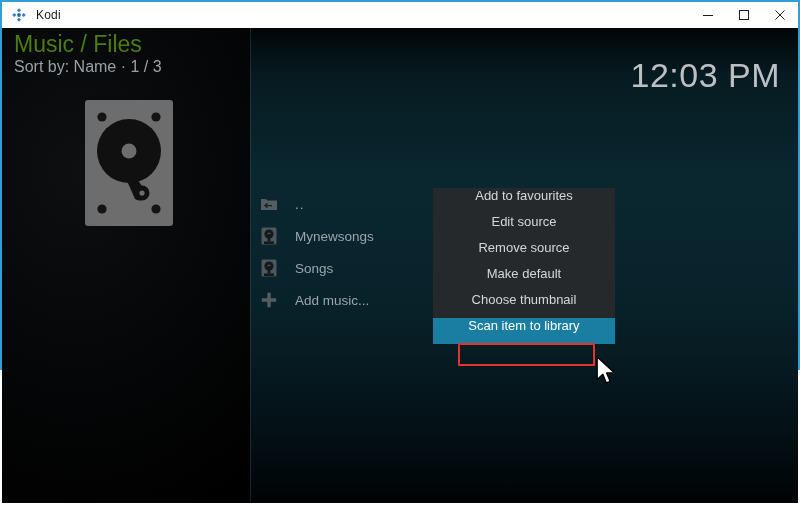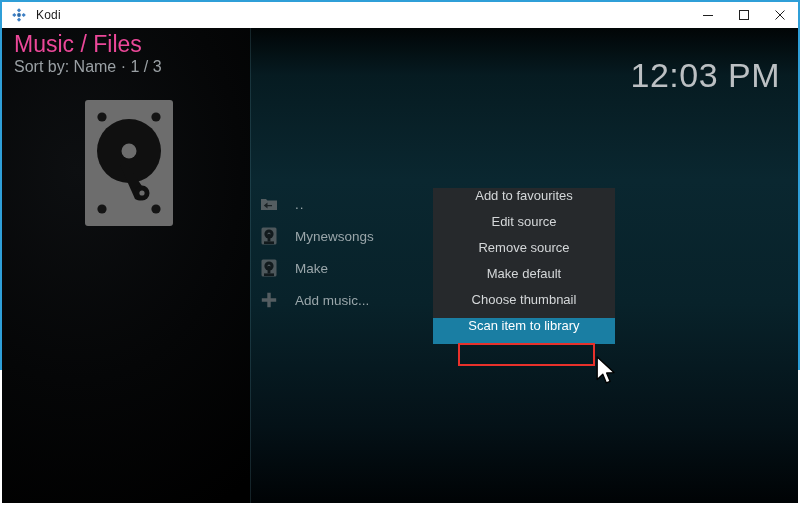--- a/index.html
+++ b/index.html
@@ -92,21 +92,21 @@
   }
 
   
   #header {
     position: absolute;
     left: 12px; top: 2px;
     z-index: 5;
   }
   #page-title {
     font-size: 23px;
-    color: #ec4899;
+    color: #4d7c0f;
     font-weight: 300;
     line-height: 28px;
     white-space: nowrap;
   }
   #page-subtitle {
     font-size: 16px;
     color: #9aa0a4;
     line-height: 16px;
     margin-top: 1px;
     white-space: nowrap;
@@ -292,21 +292,21 @@
       <div class="file-row">
         <div class="file-icon">
           <svg width="16" height="18" viewBox="0 0 16 18">
             <rect x="0.5" y="0.5" width="15" height="17" rx="1.5" fill="#4e585c"></rect>
             <circle cx="8" cy="7" r="4.6" fill="#121a1d"></circle>
             <circle cx="8" cy="7" r="1.5" fill="#4e585c"></circle>
             <rect x="6.6" y="7" width="2.8" height="7.4" fill="#121a1d"></rect>
             <rect x="3" y="14.4" width="10" height="2.6" fill="#121a1d"></rect>
           </svg>
         </div>
-        <div class="file-label">Make</div>
+        <div class="file-label">Songs</div>
       </div>
 
       <div class="file-row">
         <div class="file-icon">
           <svg width="16" height="16" viewBox="0 0 16 16">
             <path d="M6.3 0.8 h3.4 v5.5 h5.5 v3.4 h-5.5 v5.5 h-3.4 v-5.5 h-5.5 v-3.4 h5.5 Z" fill="#545d61"></path>
           </svg>
         </div>
         <div class="file-label">Add music...</div>
       </div>

